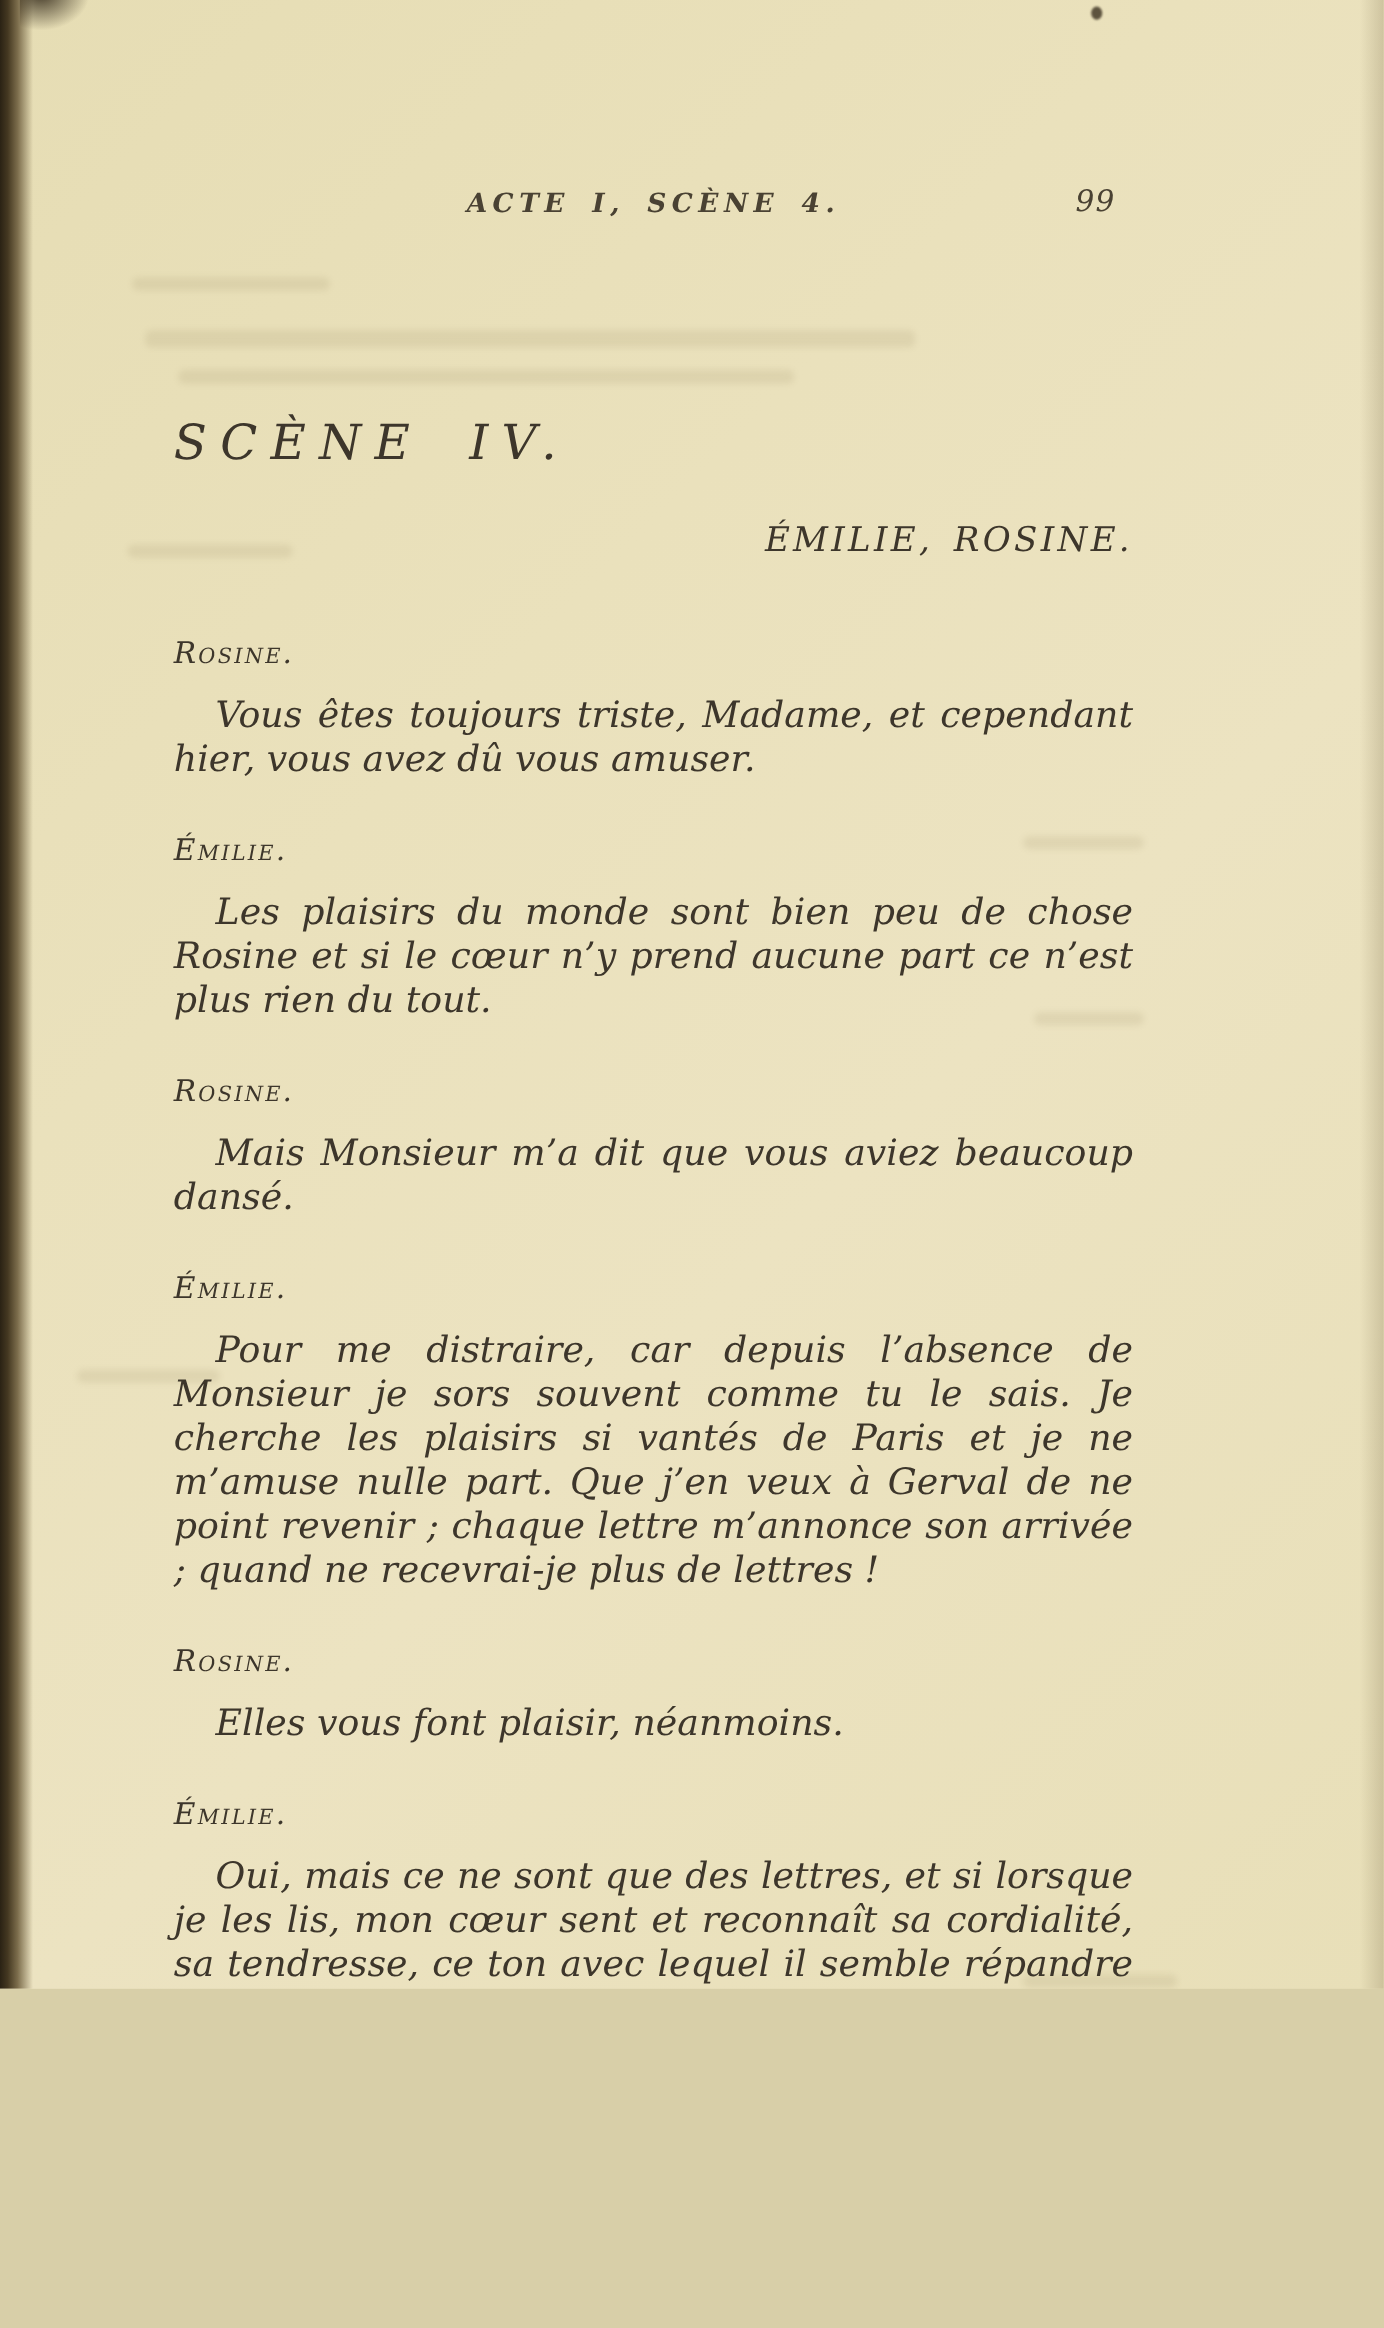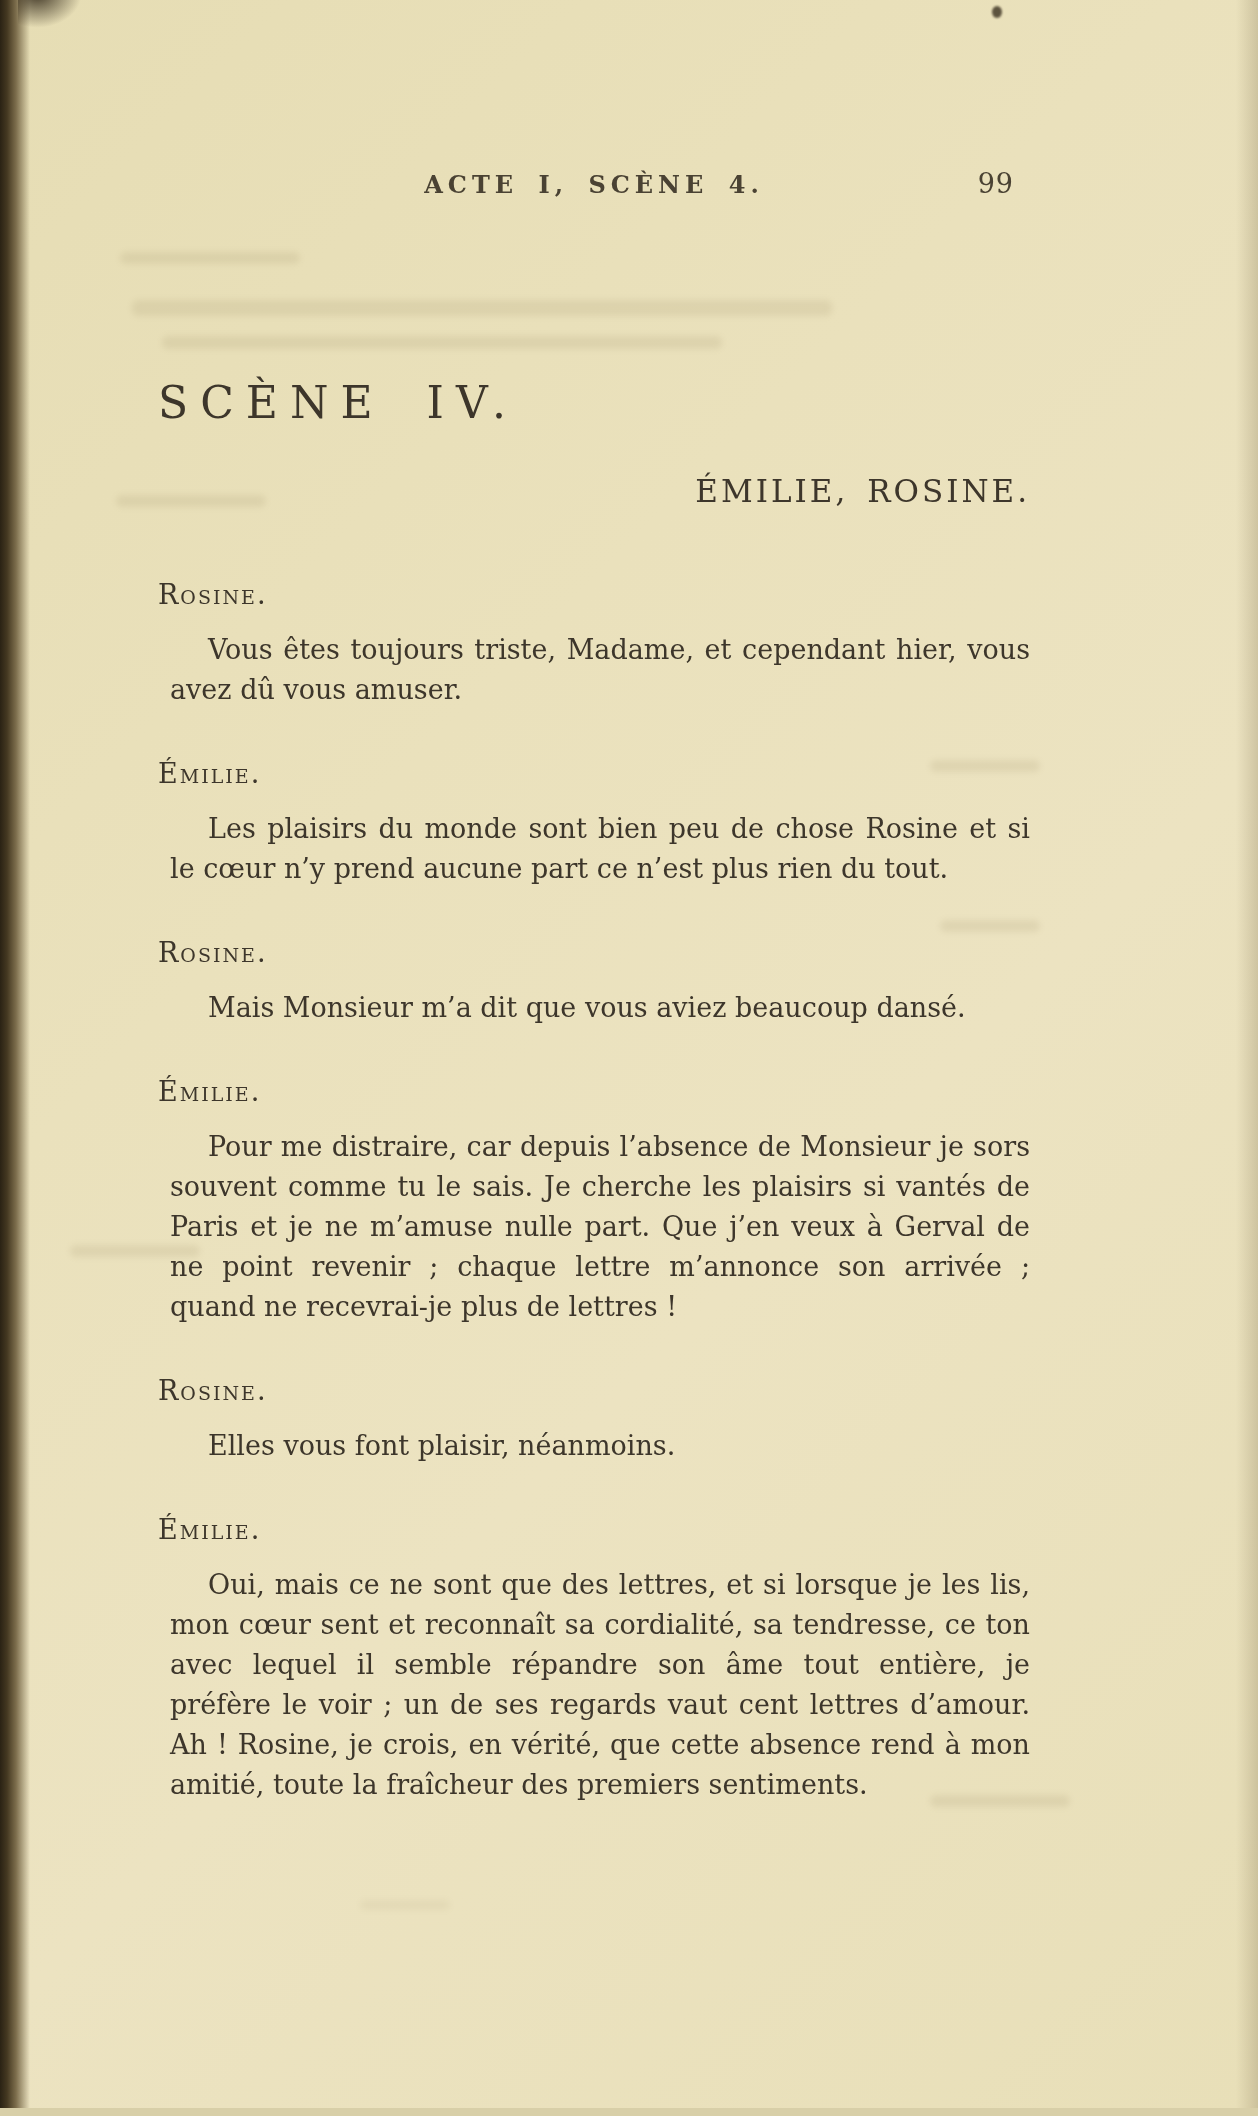--- a/index.html
+++ b/index.html
@@ -9,24 +9,25 @@
   }
   html,body{margin:0;padding:0;}
   body{
     width:1258px;height:2116px;
     font-family:"DejaVu Serif","Liberation Serif",serif;
     background:#d8cfa8;
     overflow:hidden;
   }
   .page{
     position:relative;
-    width:1258px;height:2108px;
+    width:1258px;height:1808px;
     background:linear-gradient(135deg,#e6ddb4 0%,var(--paper) 35%,#ece3c1 60%,#e8dfb8 100%);
     color:var(--ink);
     overflow:hidden;
+    font-style:italic;
   }
   
   .binding{
     position:absolute;left:0;top:0;bottom:0;width:30px;
     background:linear-gradient(90deg,#2a2214 0px,#443821 7px,#7c6d4c 16px,rgba(124,109,76,0) 30px);
   }
   .right-shade{
     position:absolute;right:0;top:0;bottom:0;width:22px;
     background:linear-gradient(270deg,rgba(120,105,70,.25),rgba(120,105,70,0));
   }
@@ -101,22 +102,22 @@
     font-weight:normal;
     font-variant:small-caps;
     letter-spacing:2px;
     text-align:left;
     color:var(--ink);
   }
   .speaker.first{
     margin-top:70px;
   }
   .para{
-    margin:20px 0 0 12px;
-    font-size:27px;
+    margin:20px 0 0 0;
+    font-size:33px;
     line-height:40px;
     text-align:justify;
     text-indent:38px;
     color:var(--ink);
   }
 </style>
 </head>
 <body>
 
 <div class="page">

